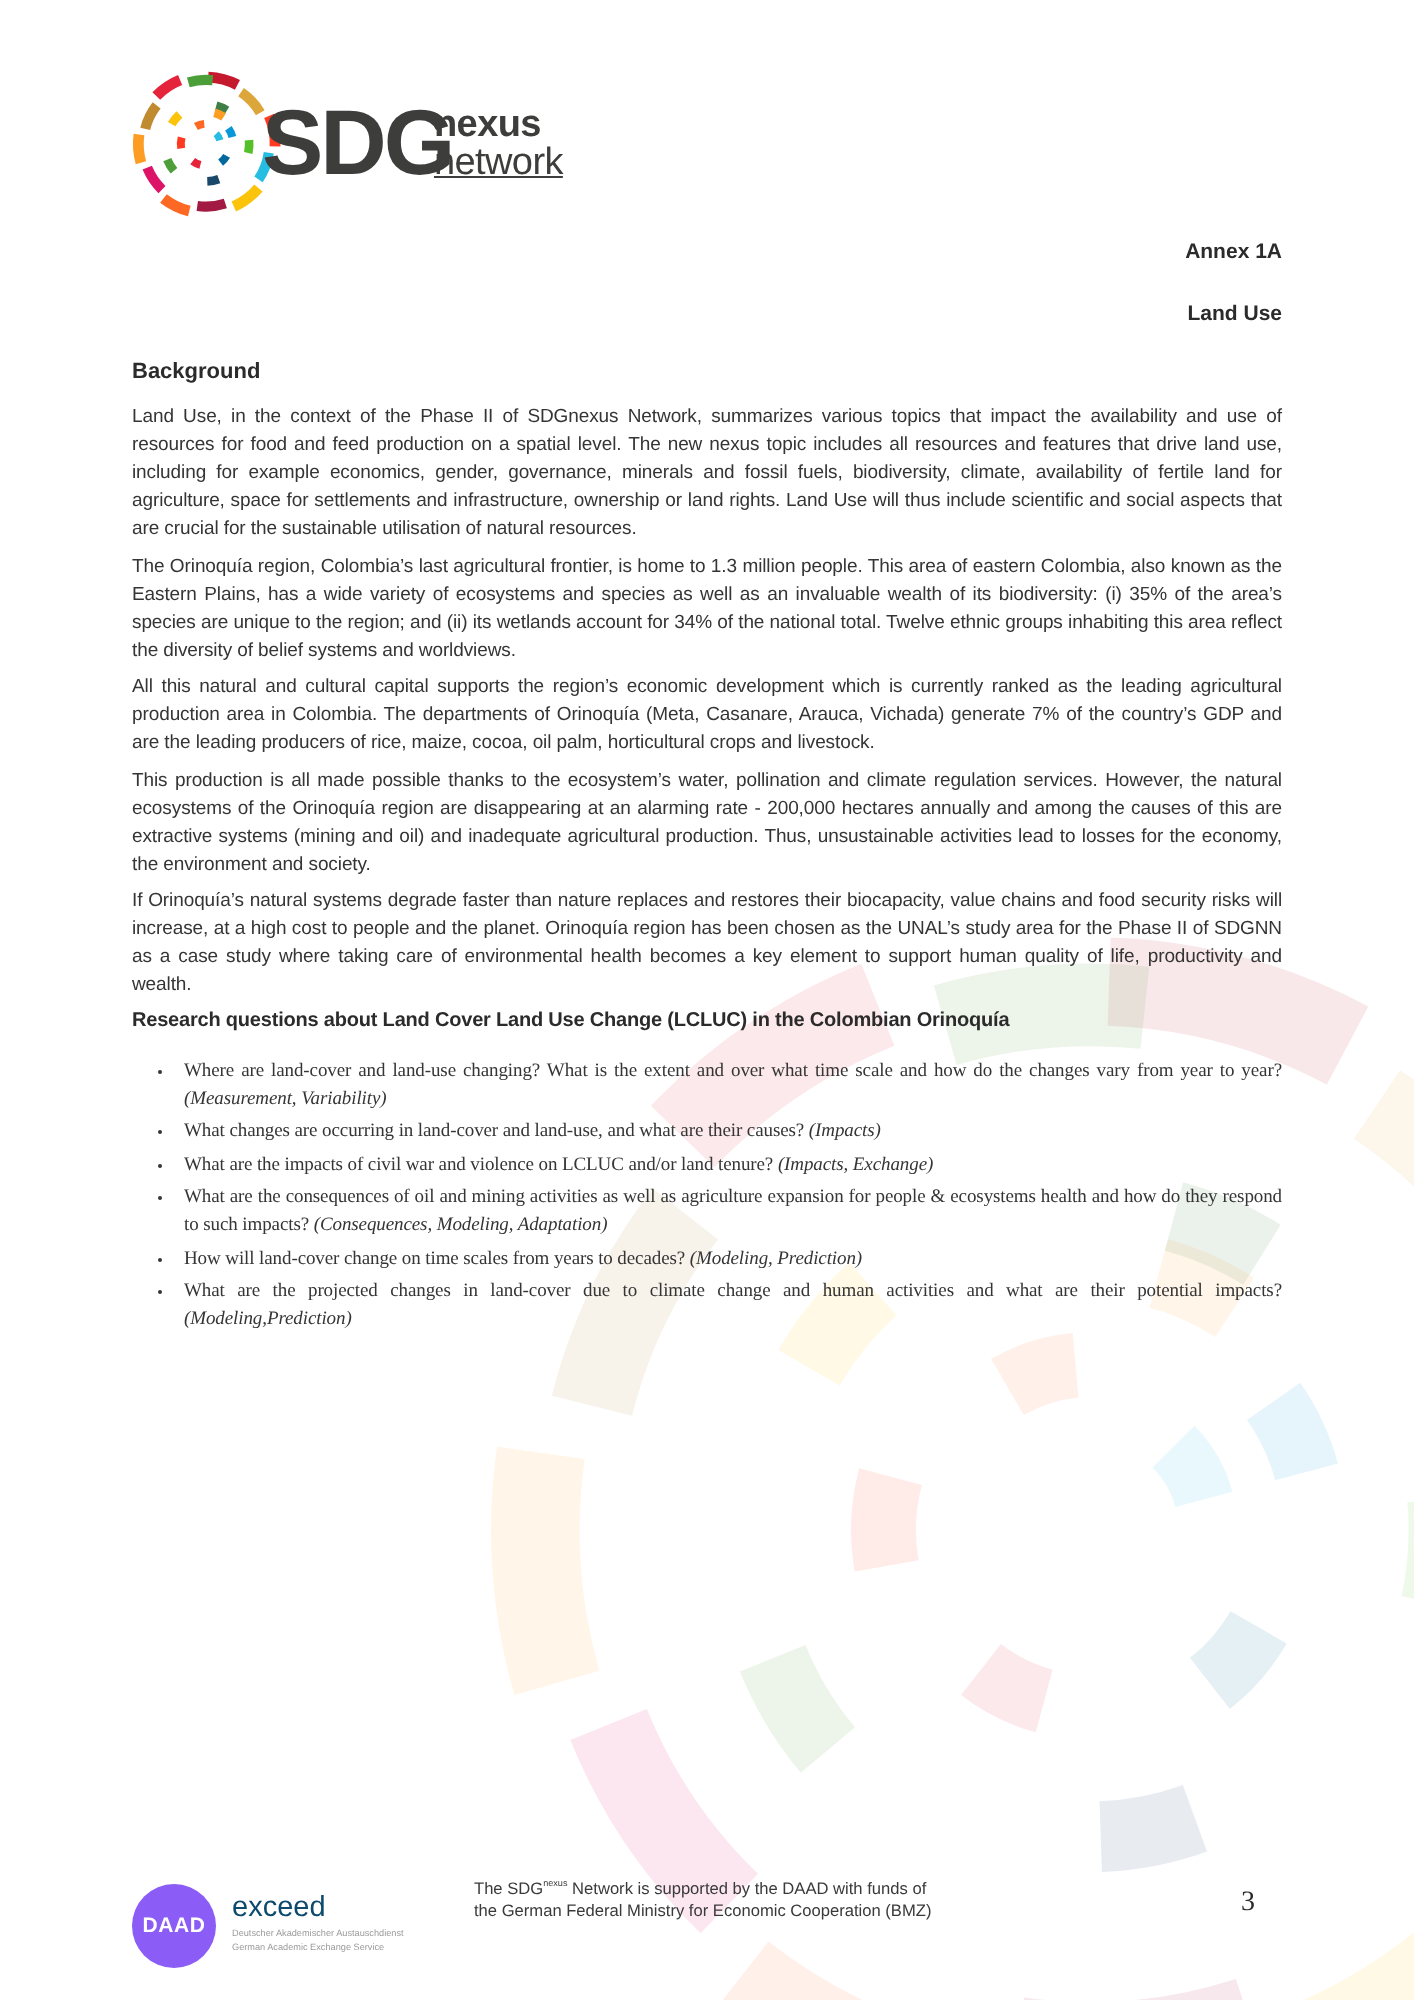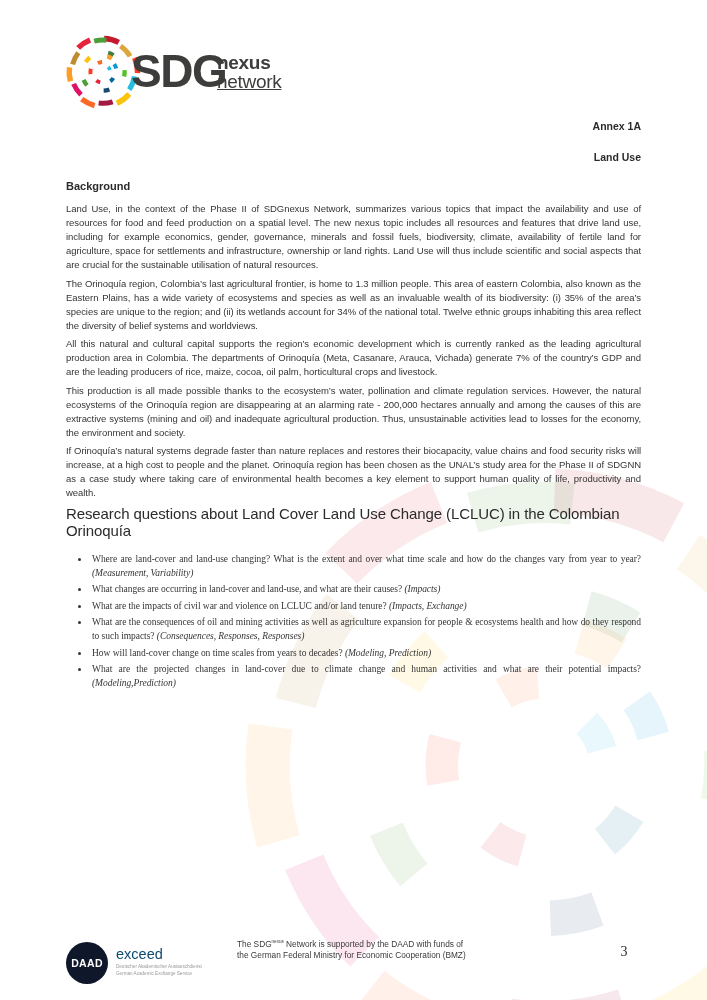--- a/index.html
+++ b/index.html
@@ -21,21 +21,21 @@
   .logo-stack .nw { font-weight:300; letter-spacing:-0.3px;text-decoration:underline; }
 
   
   .content { position:absolute; left:66px; top:120px; width:575px; }
   .c-title { font-size:10.5px; font-weight:bold; text-align:right; color:#2b2b2b; }
   .c-sub   { margin-top:19px; }
   .h-bg    { margin-top:17px; font-size:11px; font-weight:bold; text-align:left; color:#2b2b2b; }
   .paras   { margin-top:10px; }
   .paras p { font-size:9.5px; line-height:14px; text-align:justify; letter-spacing:-0.05px;
              margin-bottom:4.5px; color:#353535; }
-  .h-rq    { margin-top:0; font-size:15px; font-weight:normal; color:#2b2b2b; letter-spacing:-0.1px; }
+  .h-rq    { margin-top:0; font-size:10px; font-weight:bold; color:#2b2b2b; letter-spacing:-0.1px; }
   ul.rq    { margin-top:13px; padding-left:24px; list-style:disc outside;font-family:Liberation Serif, serif; }
   ul.rq li { font-size:9.5px; line-height:14px; text-align:justify; letter-spacing:-0.05px;
              margin-bottom:2.5px; padding-left:2px; color:#353535; }
   ul.rq li .it { font-style:italic; }
 
   
   .daad-circle { position:absolute; left:66px; top:942px; width:42px; height:42px; border-radius:50%;
                  background:#1b76b4; display:flex; align-items:center; justify-content:center; }
   .daad-circle span { color:#fff; font-size:10.5px; font-weight:bold; letter-spacing:0.3px; }
   .exceed { position:absolute; left:116px; top:946px; font-size:14.5px; font-weight:400; color:#0c4a6e; }
@@ -124,27 +124,27 @@
       <p>This production is all made possible thanks to the ecosystem’s water, pollination and climate regulation services. However, the natural ecosystems of the Orinoquía region are disappearing at an alarming rate - 200,000 hectares annually and among the causes of this are extractive systems (mining and oil) and inadequate   agricultural production. Thus, unsustainable activities lead to losses for the economy, the environment and society.</p>
       <p>If Orinoquía’s natural systems degrade faster than nature replaces and restores their biocapacity, value chains and food security risks will increase, at a high cost to people and the planet. Orinoquía region has been chosen as the UNAL’s study area for the Phase II of SDGNN as a case study where taking care of environmental health becomes a key element to support human quality of life, productivity and wealth.</p>
     </div>
 
     <div class="h-rq">Research questions about Land Cover Land Use Change (LCLUC) in the Colombian Orinoquía</div>
 
     <ul class="rq">
       <li><span>Where are land-cover and land-use changing? What is the extent and over what time scale and how do the changes vary from year to year? </span><span class="it">(Measurement, Variability)</span></li>
       <li><span>What changes are occurring in land-cover and land-use, and what are their causes? </span><span class="it">(Impacts)</span></li>
       <li><span>What are the impacts of civil war and violence on LCLUC and/or land tenure? </span><span class="it">(Impacts, Exchange)</span></li>
-      <li><span>What are the consequences of oil and mining activities as well as agriculture expansion for people &amp; ecosystems health and how do they respond to such impacts? </span><span class="it">(Consequences, Responses, Responses)</span></li>
+      <li><span>What are the consequences of oil and mining activities as well as agriculture expansion for people &amp; ecosystems health and how do they respond to such impacts? </span><span class="it">(Consequences, Modeling, Adaptation)</span></li>
       <li><span>How will land-cover change on time scales from years to decades? </span><span class="it">(Modeling, Prediction)</span></li>
       <li><span>What are the projected changes in land-cover due to climate change and human activities and what are their potential impacts? </span><span class="it">(Modeling,Prediction)</span></li>
     </ul>
   </div>
 
-  <div class="daad-circle" style="background: #0f172a; text-align: center;">
+  <div class="daad-circle" style="background: #8b5cf6; text-align: center;">
     <span>DAAD</span>
   </div>
   <div class="exceed">exceed</div>
   <div class="daad-sub">
     <div>Deutscher Akademischer Austauschdienst</div>
     <div>German Academic Exchange Service</div>
   </div>
   <div class="funding">
     <div><span>The SDG</span><sup>nexus</sup><span> Network is supported by the DAAD with funds of</span></div>
     <div>the German Federal Ministry for Economic Cooperation (BMZ)</div>

